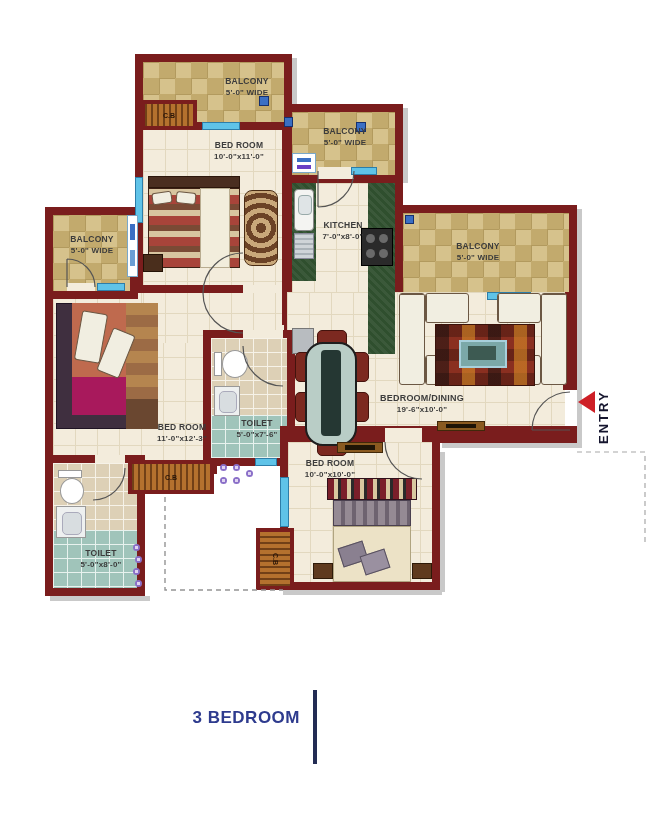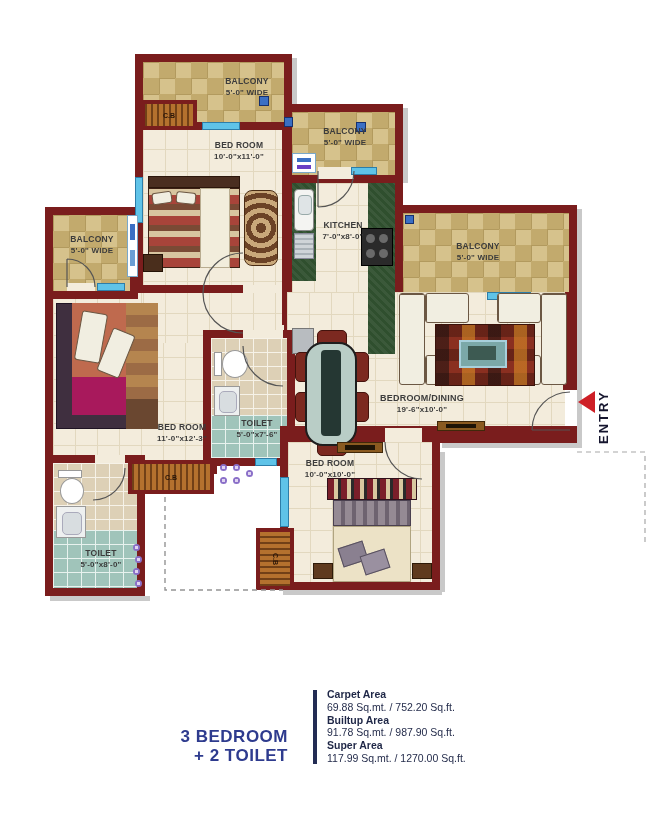--- a/index.html
+++ b/index.html
@@ -273,27 +273,18 @@
     <div class="dim">5'-0"x8'-0"</div>
   </div>
   <div class="rlabel" style="left:352px;top:393px;width:140px;font-size:9px;">
     <div>BEDROOM/DINING</div>
     <div class="dim">19'-6"x10'-0"</div>
   </div>
 
   <div class="abs" style="left:578px;top:391px;width:0;height:0;border-top:11px solid transparent;border-bottom:11px solid transparent;border-right:17px solid #ce1f26;"></div>
   <div class="abs entrytxt" style="left:596px;top:374px;height:70px;">ENTRY</div>
 
-  <div class="abs title" style="left:150px;top:708px;width:138px;margin-top:19px;">
+  <div class="abs title" style="left:162px;top:708px;width:138px;">
     <div>3 BEDROOM</div>
-    <div>+ 2 TOILET</div>
   </div>
   <div class="abs" style="left:313px;top:690px;width:4px;height:74px;background:#232c54;"></div>
-  <div class="abs areas" style="left:327px;top:688px;width:200px;">
-    <div class="al">Carpet Area</div>
-    <div>69.88 Sq.mt. / 752.20 Sq.ft.</div>
-    <div class="al">Builtup Area</div>
-    <div>91.78 Sq.mt. / 987.90 Sq.ft.</div>
-    <div class="al">Super Area</div>
-    <div>117.99 Sq.mt. / 1270.00 Sq.ft.</div>
-  </div>
 
 </div>
 
 </body></html>

